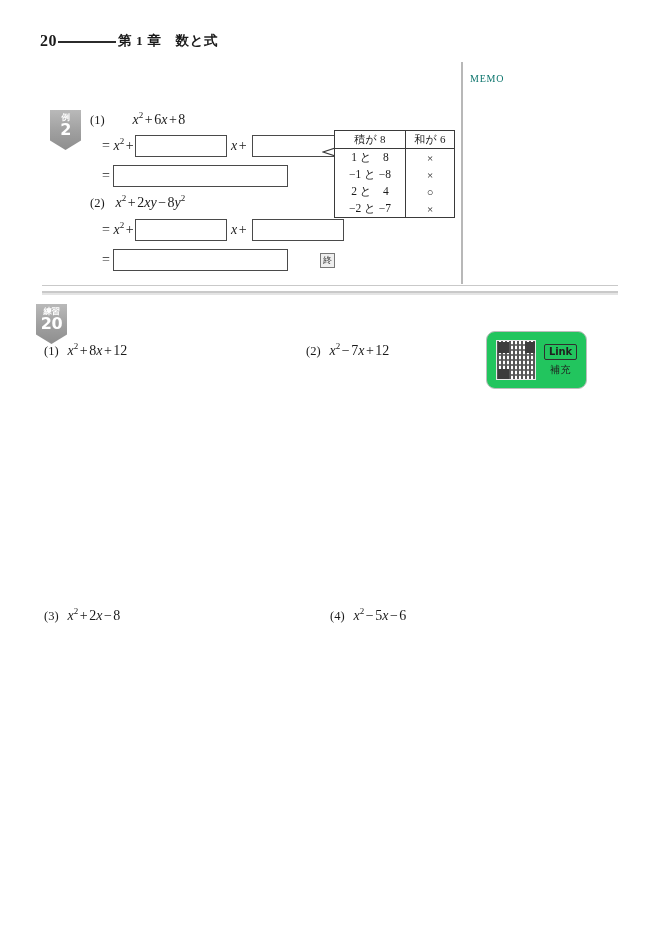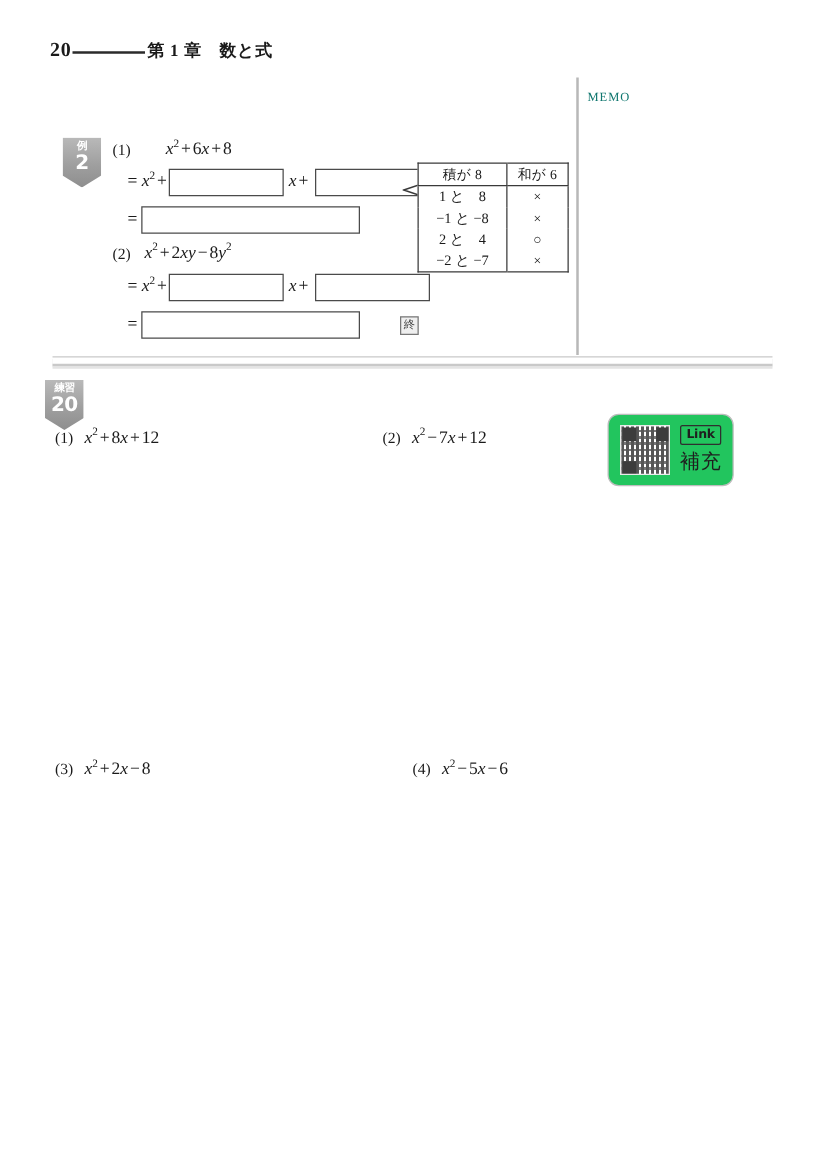--- a/index.html
+++ b/index.html
@@ -315,21 +315,21 @@
     border-radius: 2px;
     padding: 0px 4px 1px 4px;
     font-family: "DejaVu Sans", "Liberation Sans", sans-serif;
     font-size: 10px;
     font-weight: 700;
     letter-spacing: -0.2px;
     color: #1f1f1f;
     line-height: 13px;
   }
   #link-sub {
-    font-size: 16px;
+    font-size: 10px;
     letter-spacing: 0.5px;
     color: #1f1f1f;
     font-family: "DejaVu Sans", "Liberation Sans", sans-serif;
   }
 </style>
 </head>
 <body>
 
 <div id="page">
 

